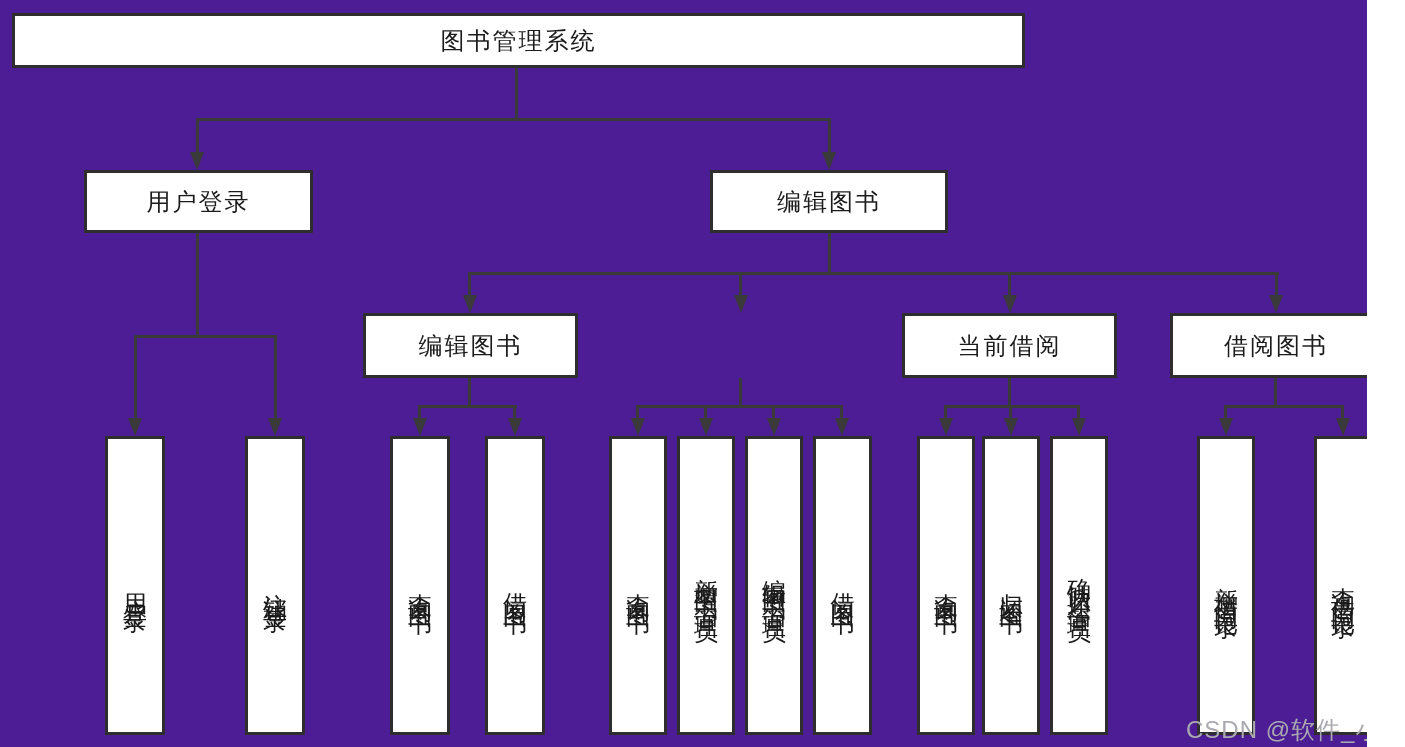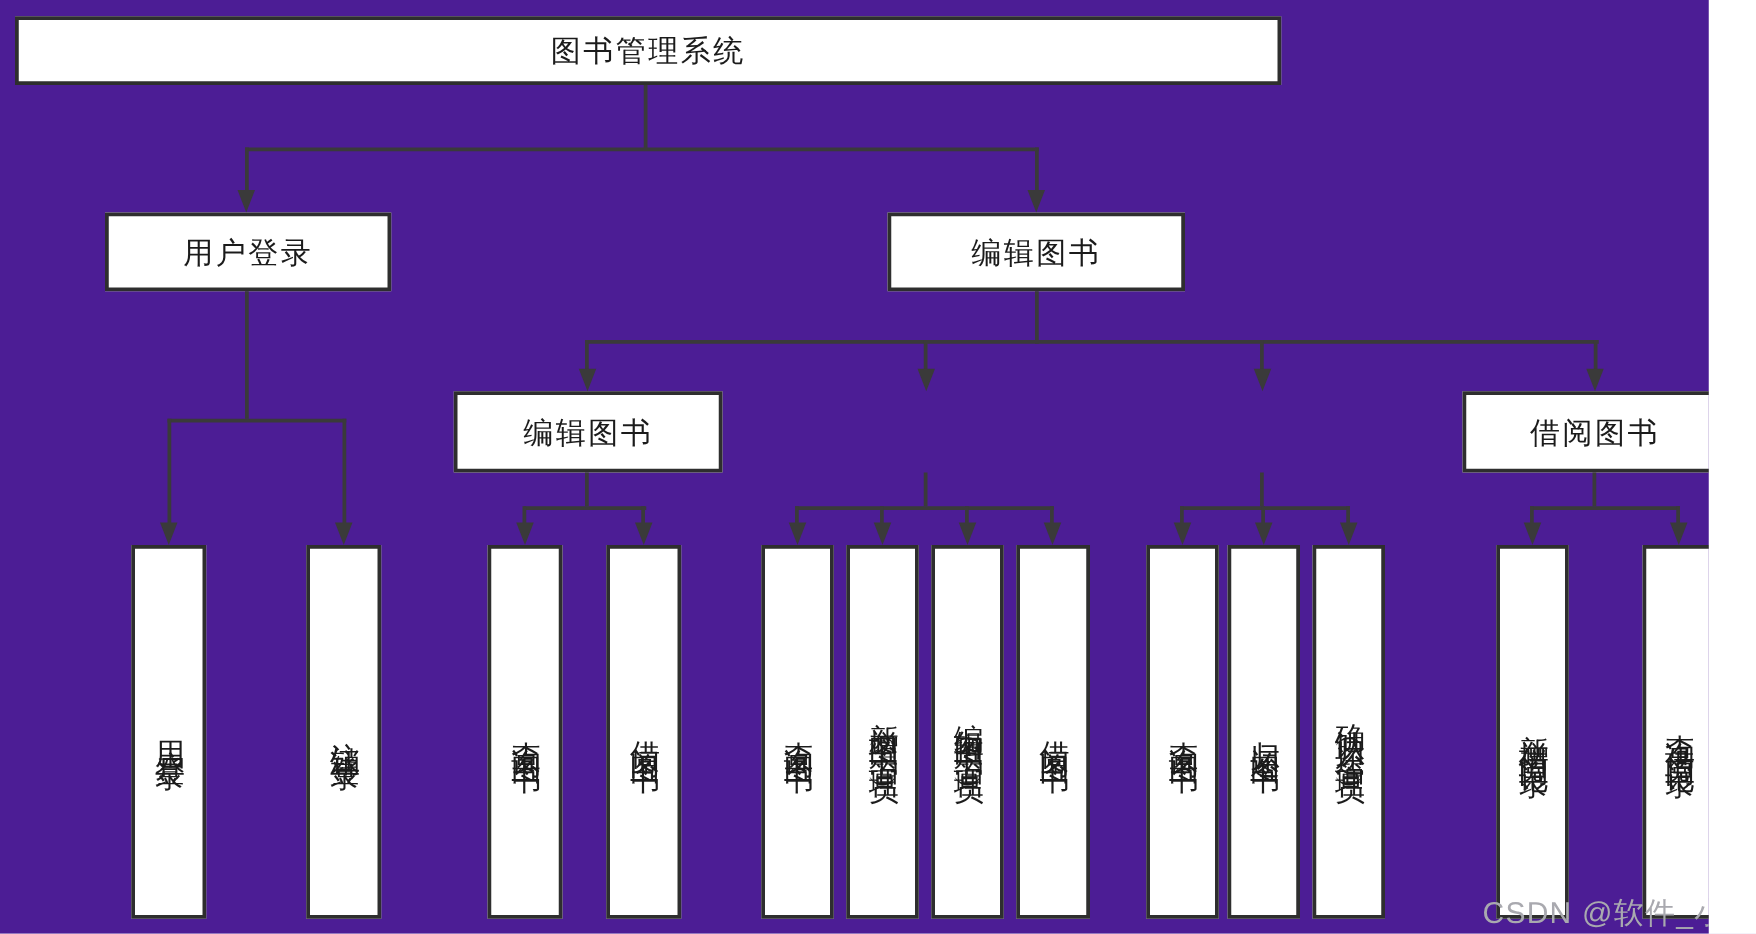--- a/index.html
+++ b/index.html
@@ -42,20 +42,23 @@
 
   <div class="box" style="left:84px;top:170px;width:229px;height:63px">
     <span class="lbl">用户登录</span>
   </div>
   <div class="box" style="left:710px;top:170px;width:238px;height:63px">
     <span class="lbl">编辑图书</span>
   </div>
 
   <div class="box" style="left:363px;top:313px;width:215px;height:65px">
     <span class="lbl">编辑图书</span>
+  </div>
+  <div class="box" style="left:902px;top:313px;width:215px;height:65px">
+    <span class="lbl">当前借阅</span>
   </div>
   <div class="box" style="left:1170px;top:313px;width:212px;height:65px">
     <span class="lbl">借阅图书</span>
   </div>
 
   <div class="box vbox" style="left:105px;top:436px;width:60px;height:299px">
     <span class="lbl">用户登录</span>
   </div>
   <div class="box vbox" style="left:245px;top:436px;width:60px;height:299px">
     <span class="lbl">注销登录</span>

